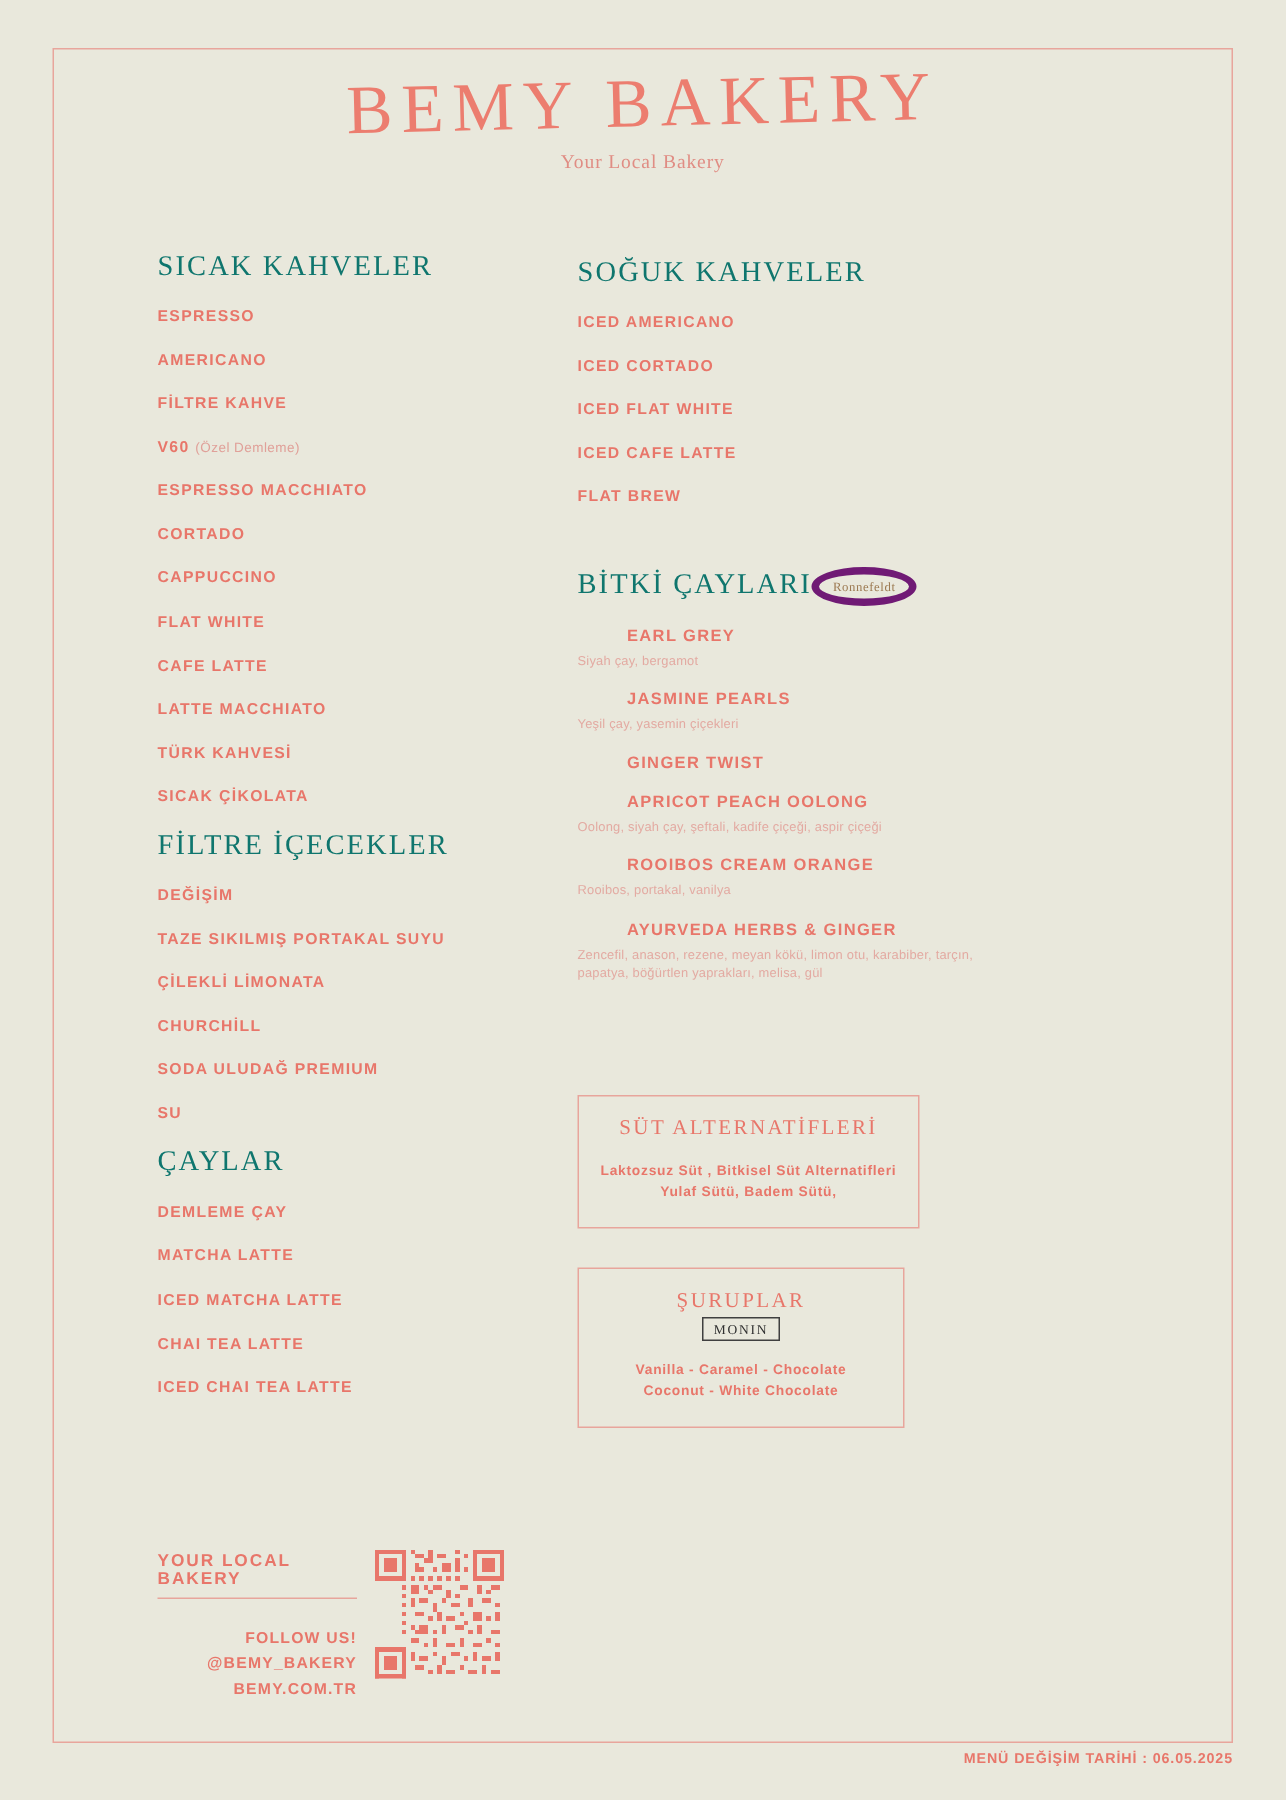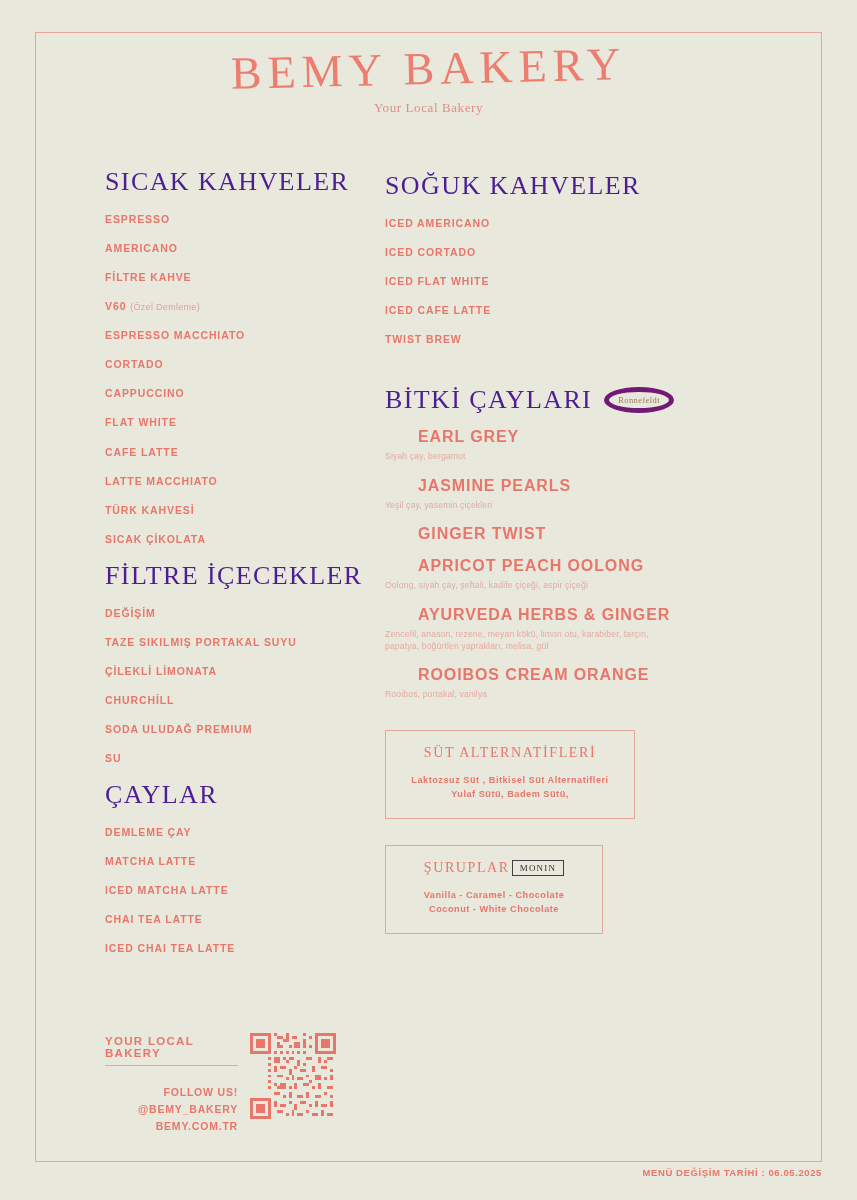--- a/index.html
+++ b/index.html
@@ -57,23 +57,23 @@
   }
   .col-right {
     position: absolute;
     left: 385px; top: 172px;
     width: 300px;
   }
 
   h2.section {
     font-family: "Liberation Serif", serif;
     font-weight: 400;
-    font-size: 26px;
+    font-size: 19px;
     letter-spacing: 1.4px;
-    color: #4c1d95;
+    color: #0f766e;
     margin: 0 0 16px 0;
     line-height: 1.1;
   }
   .section-gap { margin-top: 40px; }
 
   ul.items {
     list-style: none;
     margin: 0; padding: 0;
   }
   ul.items li {
@@ -88,39 +88,39 @@
     font-weight: normal;
     font-size: 9px;
     color: #e0a099;
     letter-spacing: 0.3px;
   }
 
   
   .tea-head-row {
     display: flex;
     align-items: center;
-    gap: 12px;
+    gap: 0;
     margin-bottom: 14px;
   }
   .tea-head-row h2 { margin: 0; }
   .ronnefeldt {
     border: 5px solid #701a75;
     border-radius: 50% / 50%;
     padding: 3px 9px;
     font-family: Liberation Serif, serif;
     font-size: 8.5px;
     color: #9c7a52;
     letter-spacing: 0.4px;
     background: transparent;
   }
   .tea {
     margin-bottom: 14px;
   }
   .tea .name {
-    font-size: 16px;
+    font-size: 11px;
     font-weight: bold;
     letter-spacing: 0.9px;
     color: #e8766a;
     margin-bottom: 4px;
     padding-left: 33px;
   }
   .tea .desc {
     font-size: 8.6px;
     color: #e3aaa2;
     line-height: 1.45;
@@ -147,31 +147,32 @@
     color: #e8766a;
     letter-spacing: 0.5px;
     line-height: 1.55;
   }
   .box-title-row {
     display: flex;
     align-items: center;
     justify-content: center;
     gap: 2px;
     margin-bottom: 12px;
+    flex-direction: column;
   }
   .monin {
     border: 1px solid #3f3f3f;
     color: #2f2f2f;
     font-family: "Liberation Serif", serif;
     font-weight: normal;
     font-size: 9px;
     letter-spacing: 1.2px;
     padding: 2px 7px;
   }
-  .box-sut { position: absolute; left: 385px; top: 730px; width: 250px; }
+  .box-sut { position: absolute; left: 385px; top: 730px; width: 228px; }
   .box-syrup { position: absolute; left: 385px; top: 845px; width: 218px; }
 
   
   .footer {
     position: absolute;
     left: 105px; top: 1035px;
     width: 300px;
   }
   .footer-title {
     font-size: 11.5px;
@@ -254,21 +255,21 @@
     </ul>
   </div>
 
   <div class="col-right">
     <h2 class="section">SOĞUK KAHVELER</h2>
     <ul class="items">
       <li><span>ICED AMERICANO</span></li>
       <li><span>ICED CORTADO</span></li>
       <li><span>ICED FLAT WHITE</span></li>
       <li><span>ICED CAFE LATTE</span></li>
-      <li><span>TWIST BREW</span></li>
+      <li><span>FLAT BREW</span></li>
     </ul>
 
     <div class="tea-head-row section-gap">
       <h2 class="section">BİTKİ ÇAYLARI</h2>
       <span class="ronnefeldt">Ronnefeldt</span>
     </div>
 
     <div>
       <div class="tea">
         <div class="name">EARL GREY</div>
@@ -279,26 +280,26 @@
         <div class="desc">Yeşil çay, yasemin çiçekleri</div>
       </div>
       <div class="tea">
         <div class="name">GINGER TWIST</div>
       </div>
       <div class="tea">
         <div class="name">APRICOT PEACH OOLONG</div>
         <div class="desc">Oolong, siyah çay, şeftali, kadife çiçeği, aspir çiçeği</div>
       </div>
       <div class="tea">
+        <div class="name">ROOIBOS CREAM ORANGE</div>
+        <div class="desc">Rooibos, portakal, vanilya</div>
+      </div>
+      <div class="tea">
         <div class="name">AYURVEDA HERBS &amp; GINGER</div>
         <div class="desc">Zencefil, anason, rezene, meyan kökü, limon otu, karabiber, tarçın, papatya, böğürtlen yaprakları, melisa, gül</div>
-      </div>
-      <div class="tea">
-        <div class="name">ROOIBOS CREAM ORANGE</div>
-        <div class="desc">Rooibos, portakal, vanilya</div>
       </div>
     </div>
   </div>
 
   <div class="box box-sut">
     <div class="box-title">SÜT ALTERNATİFLERİ</div>
     <div class="box-line">Laktozsuz Süt ,  Bitkisel Süt Alternatifleri</div>
     <div class="box-line">Yulaf Sütü, Badem Sütü,</div>
   </div>
 

